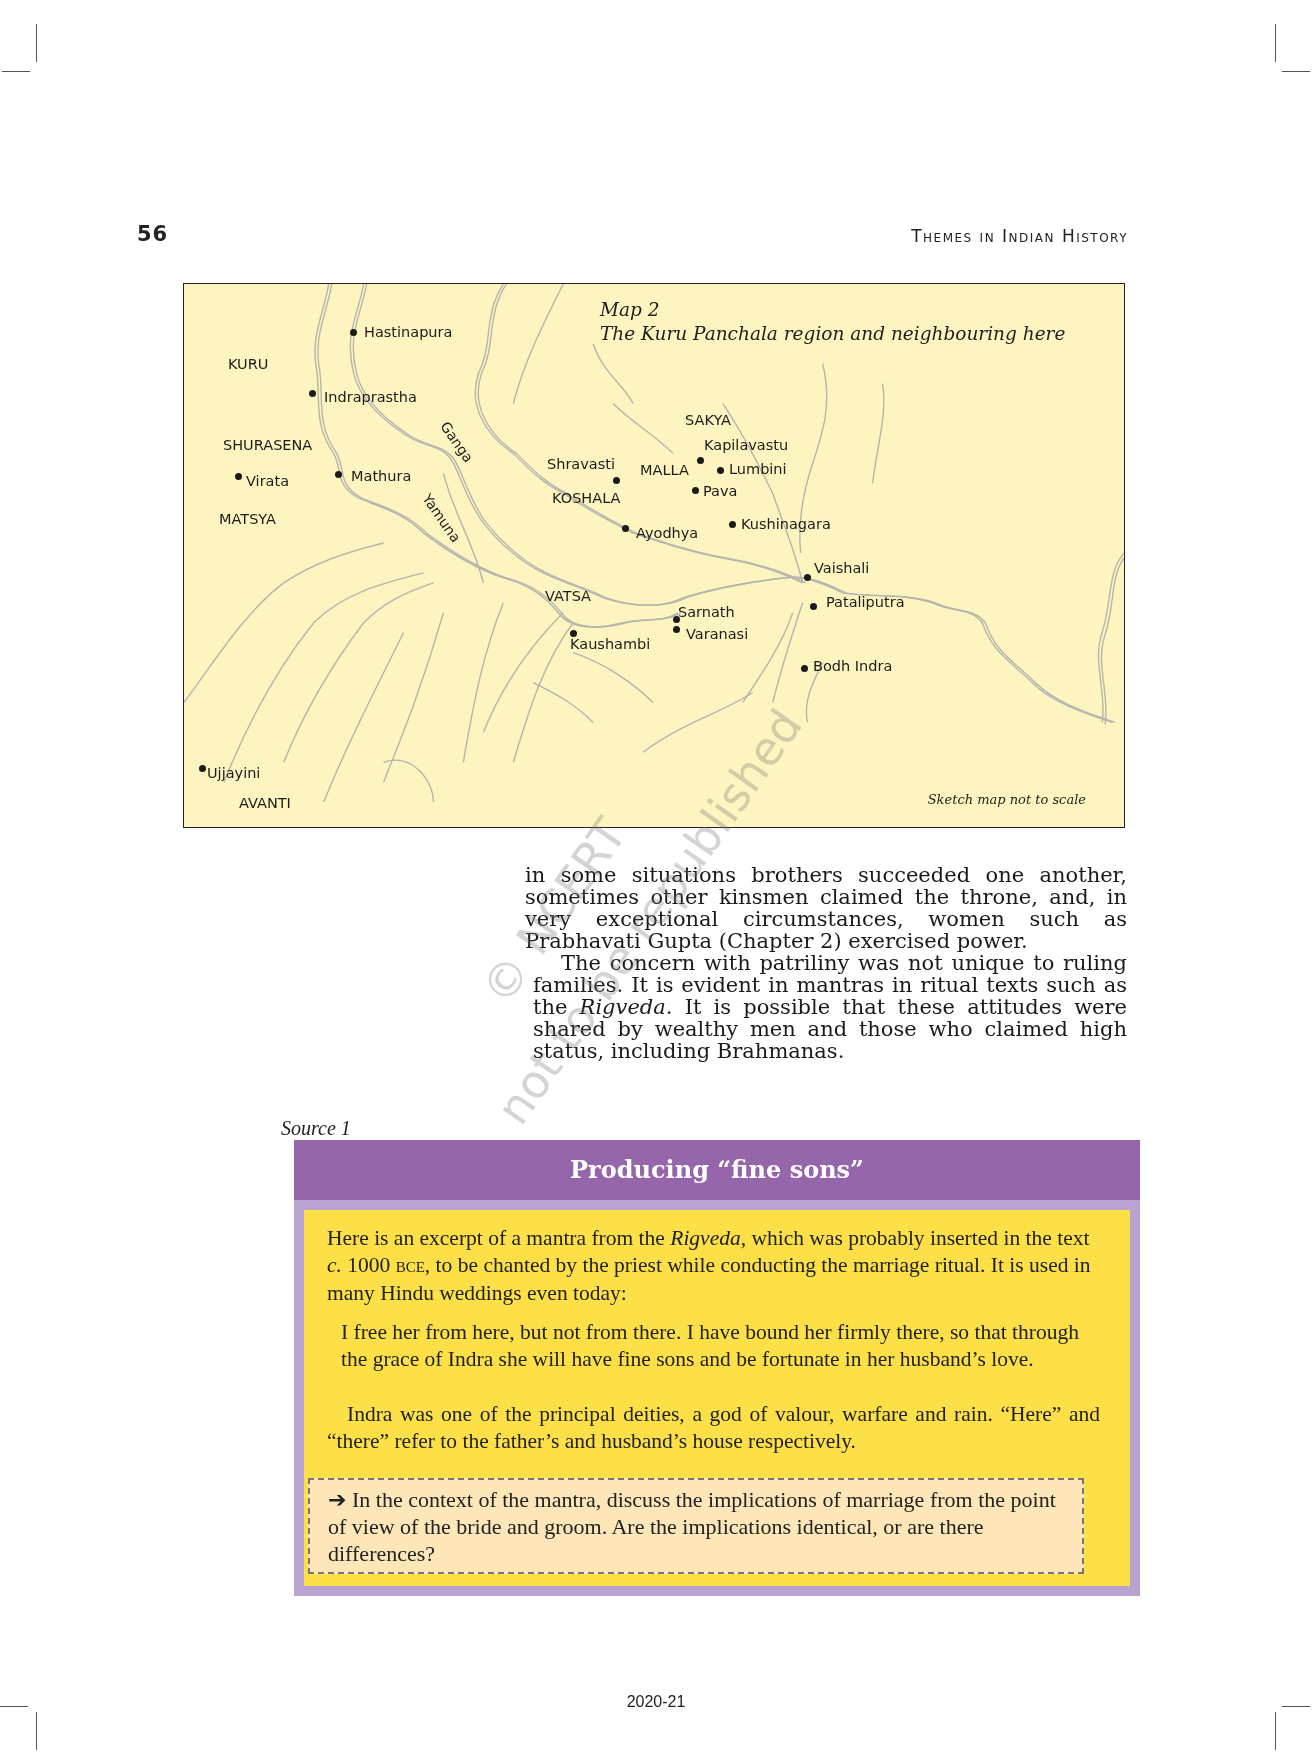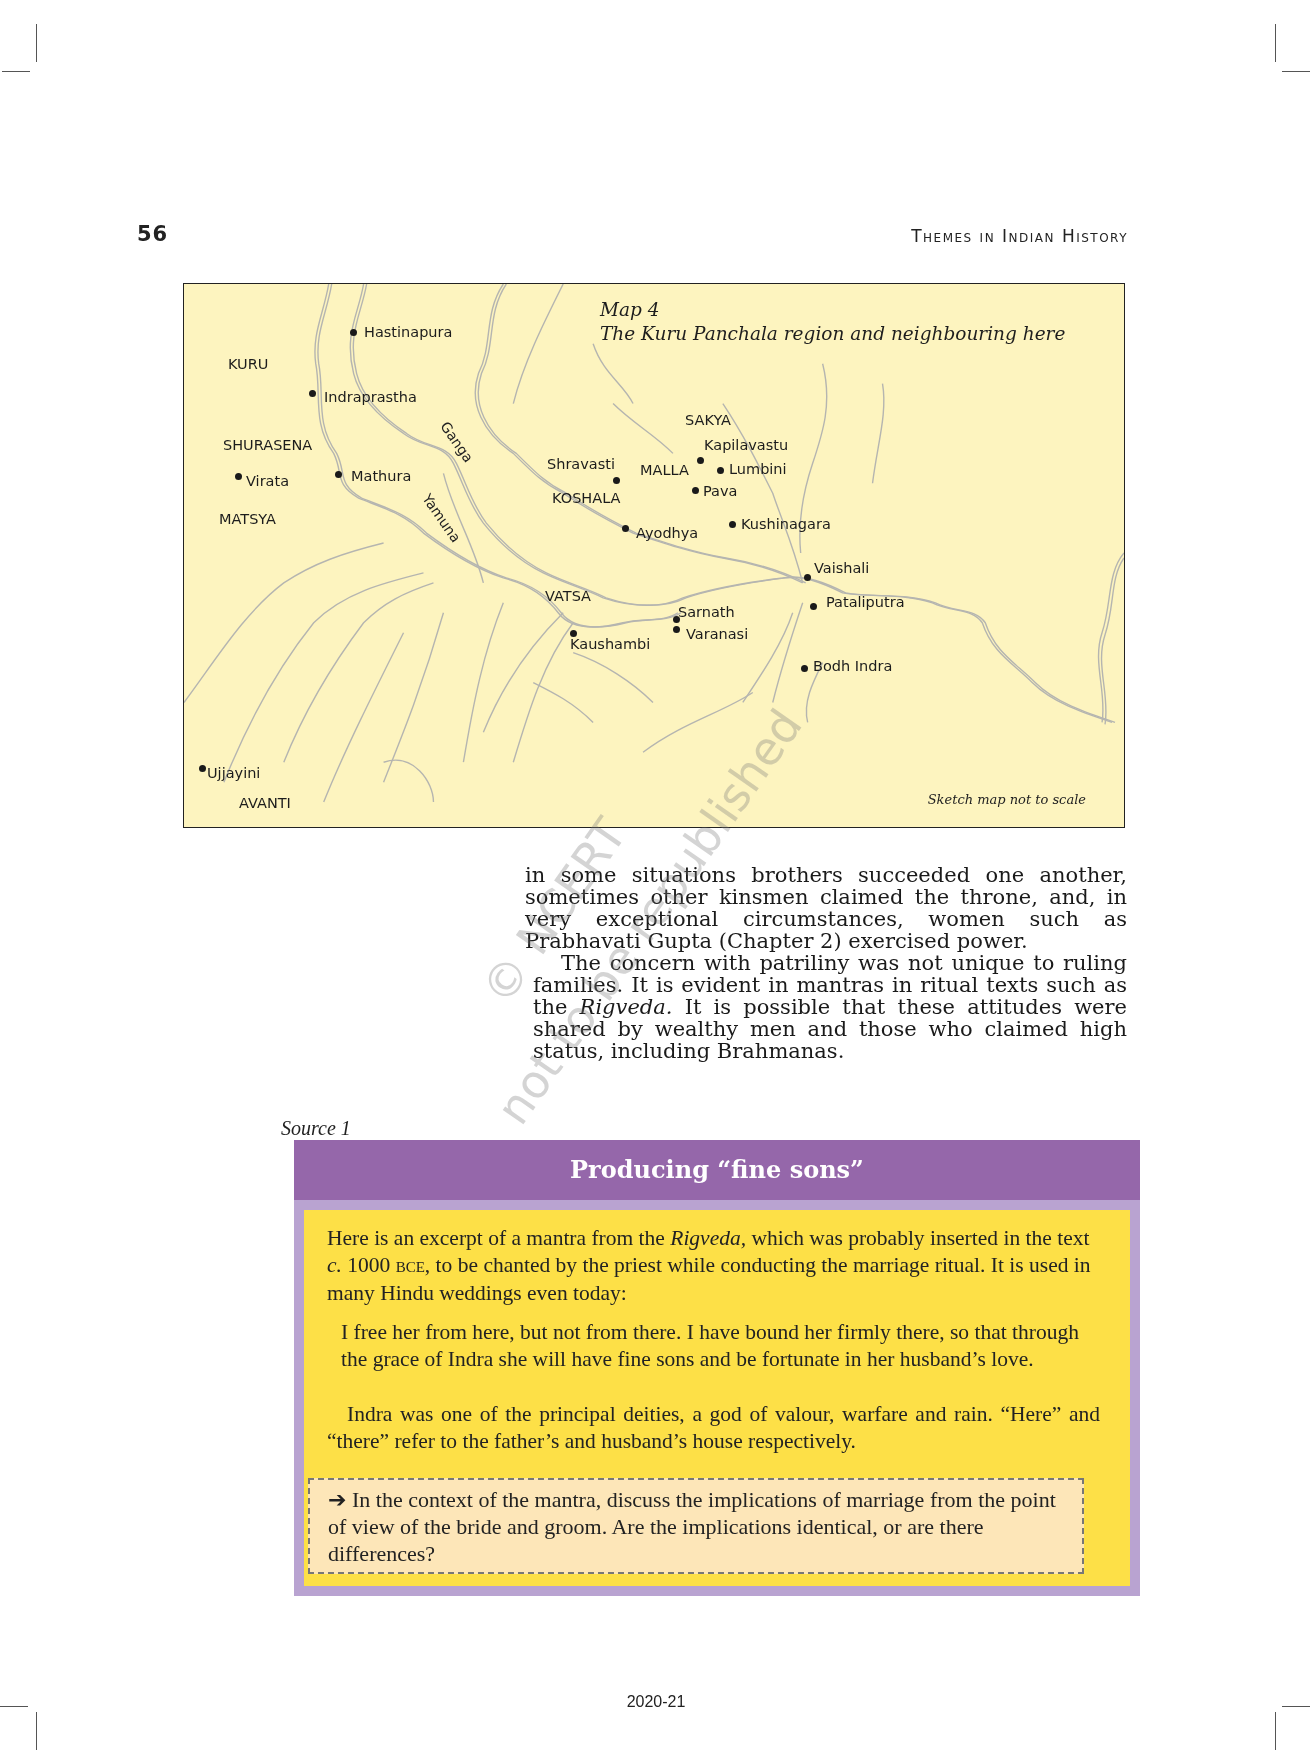--- a/index.html
+++ b/index.html
@@ -95,21 +95,21 @@
 
       <path d="M380 0 C360 40 340 80 330 120"></path>
       <path d="M260 190 C270 230 290 260 300 300"></path>
       <path d="M410 60 C420 90 440 100 450 120"></path>
       <path d="M430 120 C450 140 470 150 490 170"></path>
       <path d="M200 480 C230 470 250 500 250 520"></path>
     </g>
   </svg>
 
   <div class="map-title">
-    <div>Map 4</div>
+    <div>Map 2</div>
     <div>The Kuru Panchala region and neighbouring here</div>
   </div>
 
   <div class="lbl" style="left:44px;top:72px;">KURU</div>
   <div class="lbl" style="left:39px;top:153px;text-align:center;">SHURASENA</div>
   <div class="lbl" style="left:35px;top:227px;">MATSYA</div>
   <div class="lbl" style="left:368px;top:206px;">KOSHALA</div>
   <div class="lbl" style="left:456px;top:178px;">MALLA</div>
   <div class="lbl" style="left:501px;top:128px;">SAKYA</div>
   <div class="lbl" style="left:361px;top:304px;">VATSA</div>

